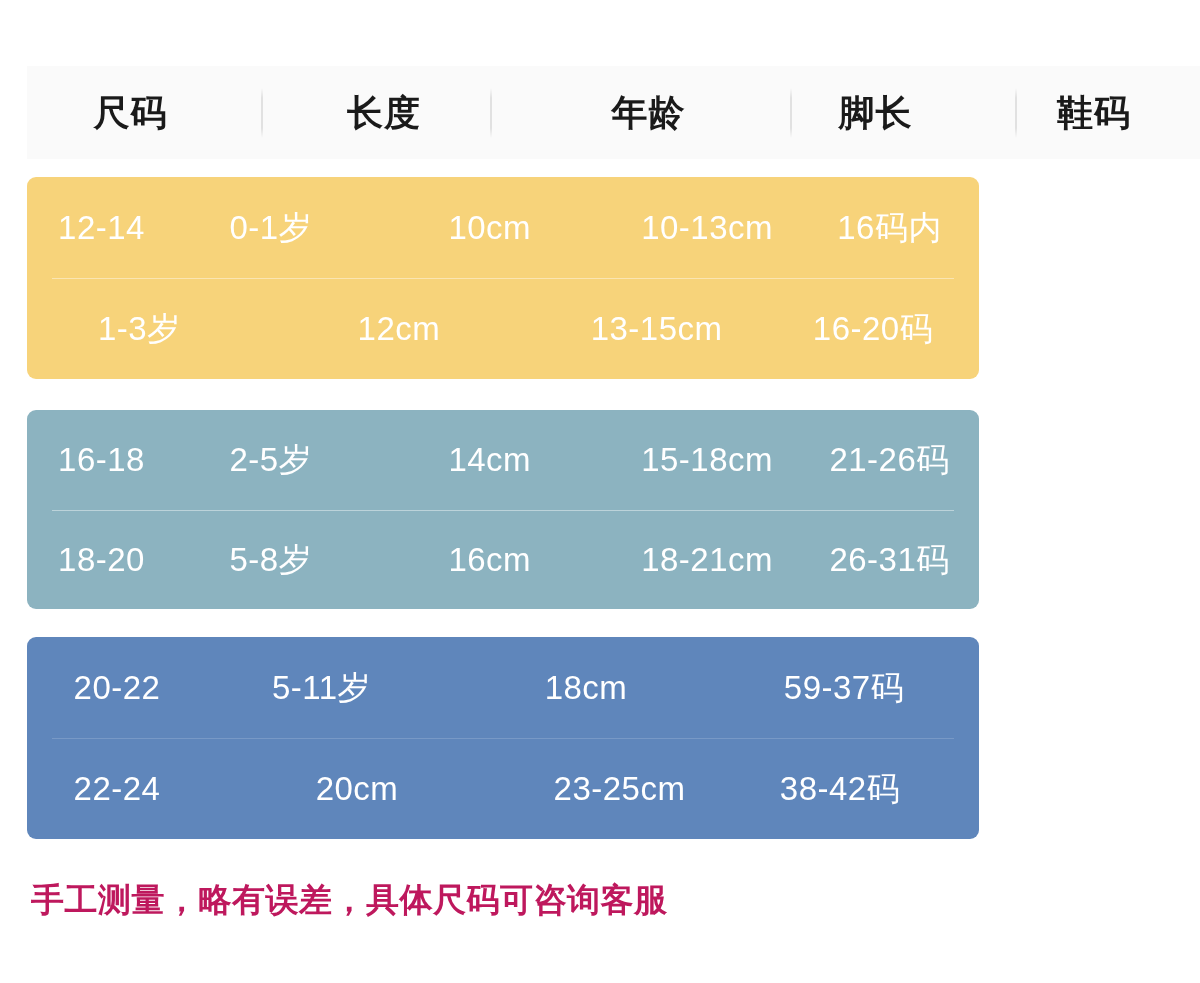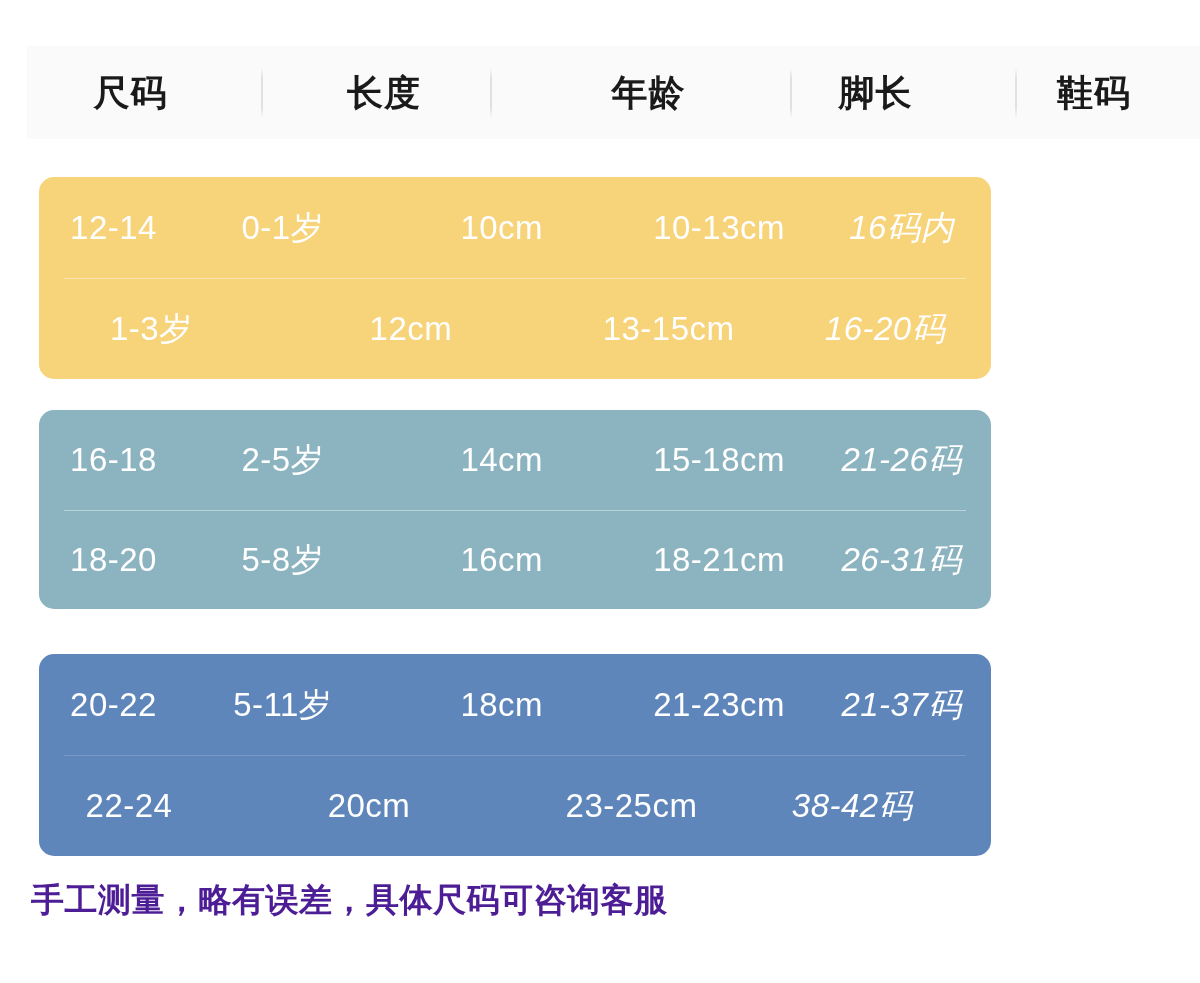--- a/index.html
+++ b/index.html
@@ -18,21 +18,21 @@
     position: relative;
     width: 1200px;
     height: 983px;
     box-sizing: border-box;
   }
 
   
   .chart-header {
     position: absolute;
     left: 27px;
-    top: 46px;
+    top: 66px;
     width: 1173px;
     height: 93px;
     background: #fafafa;
     display: flex;
     align-items: center;
   }
   .chart-header .hcell {
     position: relative;
     display: flex;
     align-items: center;
@@ -64,27 +64,26 @@
   .hdivider.d1 { left: 234px; }
   .hdivider.d2 { left: 463px; }
   .hdivider.d3 { left: 763px; }
   .hdivider.d4 { left: 988px; }
 
   
   .group {
     position: absolute;
     left: 27px;
     width: 952px;
-    border-radius: 15px;
+    border-radius: 9px;
     overflow: hidden;
-    margin-left: 12px;
   }
   .group.g0 { top: 177px; height: 202px; }
   .group.g1 { top: 410px; height: 199px; }
-  .group.g2 { top: 654px; height: 202px; }
+  .group.g2 { top: 637px; height: 202px; }
 
   .group .row {
     display: flex;
     align-items: center;
     height: 50%;
     position: relative;
   }
   .group .row.second::before {
     content: "";
     position: absolute;
@@ -107,30 +106,30 @@
     font-size: 33px;
     font-weight: 300;
     letter-spacing: 0.5px;
     line-height: 1;
     white-space: nowrap;
   }
   .group .cell.c0 { width: 180px; }
   .group .cell.c1 { width: 229px; }
   .group .cell.c2 { width: 300px; }
   .group .cell.c3 { width: 225px; }
-  .group .cell.c4 { width: 216px; font-style: italic; }
+  .group .cell.c4 { width: 216px; }
 
   
   .chart-note {
     position: absolute;
     left: 31px;
     top: 880px;
     font-size: 33px;
     font-weight: 600;
-    color: #4c1d95;
+    color: #be185d;
     letter-spacing: 0.5px;
     line-height: 1.2;
     white-space: nowrap;
   }
 </style>
 </head>
 <body>
 
 <div class="size-chart">
 
@@ -188,22 +187,21 @@
       <div class="cell c3">18-21cm</div>
       <div class="cell c4">26-31码</div>
     </div>
   </div>
 
   <div class="group g2" style="background: rgb(95, 134, 187);">
     <div class="row first">
       <div class="cell c0">20-22</div>
       <div class="cell c1">5-11岁</div>
       <div class="cell c2">18cm</div>
-      <div class="cell c3">21-23cm</div>
-      <div class="cell c4">21-37码</div>
+      <div class="cell c4">59-37码</div>
     </div>
     <div class="row second">
       <div class="cell c0">22-24</div>
       <div class="cell c2">20cm</div>
       <div class="cell c3">23-25cm</div>
       <div class="cell c4">38-42码</div>
     </div>
   </div>
 
   <div class="chart-note">手工测量，略有误差，具体尺码可咨询客服</div>

